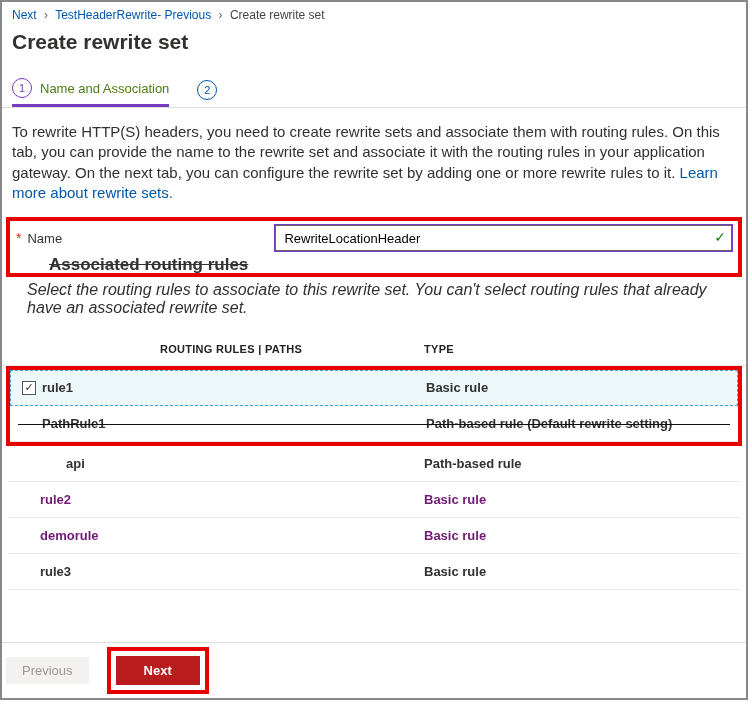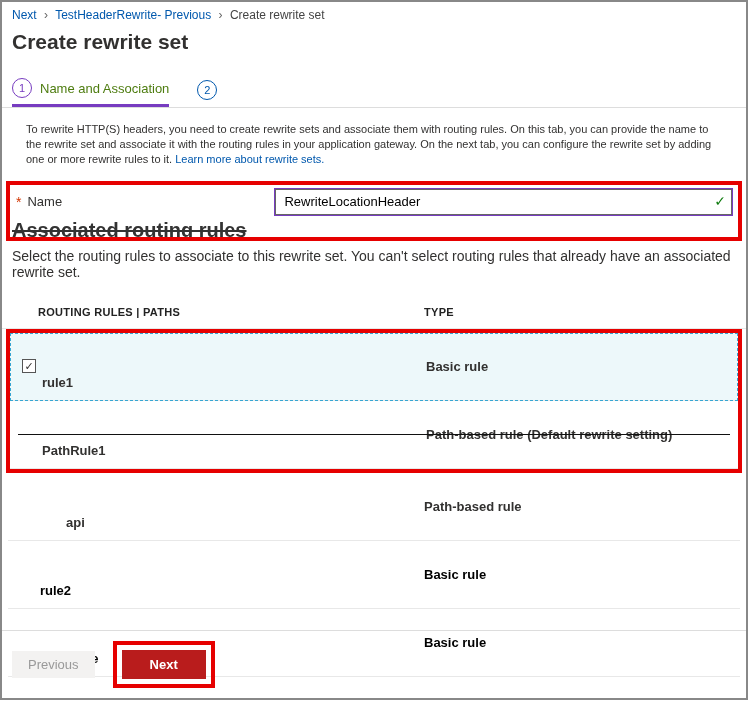--- a/index.html
+++ b/index.html
@@ -11,48 +11,48 @@
 .breadcrumb .cur { color: #444; }
 h1.title { font-size: 21px; font-weight: 600; padding: 4px 10px 24px; }
 .tabs { display: flex; gap: 28px; padding: 0 10px; border-bottom: 0; }
 .tab { display: flex; align-items: center; gap: 8px; padding-bottom: 6px; cursor: pointer; }
 .tab.active { border-bottom: 3px solid #773cc0; }
 .tab .num { width: 20px; height: 20px; border-radius: 50%; border: 1.5px solid #0058ad; color: #0058ad; display: flex; align-items: center; justify-content: center; font-size: 11px; }
 .tab.active .num { border-color: #773cc0; color: #773cc0; }
 .tab .lbl { color: #0058ad; font-size: 13px; }
 .tab.active .lbl { color: #4d7c0f; }
 .divider { border-top: 1px solid #ddd; margin: 0 0 14px; }
-.desc { padding: 0 24px 14px; font-size: 11px; line-height: 1.35; color: #323130; }
+.desc { padding: 0 10px 14px; font-size: 15px; line-height: 1.35; color: #323130; }
 .desc a { color: #0058ad; text-decoration: none; }
 .hl-red { border: 4px solid #e60000; margin: 0 4px; padding: 4px 6px 22px; position: relative; }
 .field-row { display: flex; align-items: center; }
 .req { color: #d13400; margin-right: 6px; font-size: 14px; }
 .lbl-name { width: 248px; font-size: 13px; }
 .input-wrap { flex: 1; position: relative; }
 .input-wrap input { width: 100%; border: 1px solid #666; outline: 1px solid #773cc0; padding: 4px 28px 4px 8px; font-size: 13px; height: 26px; }
 .check-valid { position: absolute; right: 6px; top: 4px; color: #107c10; font-size: 14px; }
-.section-h { font-size: 20px; font-weight: 600; margin-top: -22px; padding: 0 10px; text-decoration: line-through; color: #333; }
-.subdesc { padding: 6px 10px 20px; font-size: 14px; }
+.section-h { font-size: 17px; font-weight: 600; margin-top: -22px; padding: 0 10px; text-decoration: line-through; color: #333; margin-left: 37px; }
+.subdesc { padding: 6px 25px 20px; font-size: 16px; font-style: italic; }
 .tbl-head { display: flex; padding: 6px 10px 10px 36px; font-size: 11px; font-weight: 700; letter-spacing: .3px; color: #222; border-bottom: 1px solid #e8e8e8; }
-.tbl-head .c1 { width: 386px; }
+.tbl-head .c1 { width: 386px; text-align: center; }
 .tbl-head .c2 { flex: 1; }
 .rows { padding: 0 6px; }
 .hl-red2 { border: 4px solid #e60000; padding: 0; margin: 0 -2px; }
 .row { display: flex; align-items: center; padding: 10px 6px 10px 8px; border-bottom: 1px solid #e8e8e8; font-size: 13px; }
 .row.selected { background: #edf8fa; outline: 1px dashed #37a6d2; outline-offset: -1px; }
 .row.cut { position: relative; }
 .row.cut::after { content: ""; position: absolute; left: 8px; right: 8px; top: 50%; border-top: 1px solid #111; }
-.row.disabled { color: #000000; }
+.row.disabled { color: #701a75; }
 .cb { width: 22px; display: flex; align-items: center; justify-content: center; }
 .cb .box { width: 14px; height: 14px; border: 1px solid #555; background: #fff; display: flex; align-items: center; justify-content: center; font-size: 11px; line-height: 1; }
 .cb.hidden { visibility: hidden; }
-.rn { width: 386px; font-weight: 600; padding-left: 2px; margin-top: 32px; }
+.rn { width: 386px; font-weight: 600; padding-left: 2px; }
 .rn.indent { padding-left: 28px; }
 .rt { flex: 1; font-weight: 600; }
-.footer { position: absolute; bottom: 0; left: 0; right: 0; border-top: 1px solid #ddd; padding: 10px; display: flex; gap: 18px; align-items: center; }
+.footer { position: absolute; bottom: 0; left: 0; right: 0; border-top: 1px solid #ddd; padding: 4px; display: flex; gap: 18px; align-items: center; }
 .btn-prev { background: #f3f2f1; color: #999; border: none; padding: 6px 16px; font-size: 13px; cursor: not-allowed; }
 .btn-next-wrap { border: 4px solid #e60000; padding: 5px; }
 .btn-next { background: #b91c1c; color: #fff; border: none; padding: 7px 28px; font-size: 13px; font-weight: 600; cursor: pointer; }
 </style>
 </head>
 <body>
 
 <div class="frame">
   <div class="breadcrumb">
     <a href="#">Next</a>

